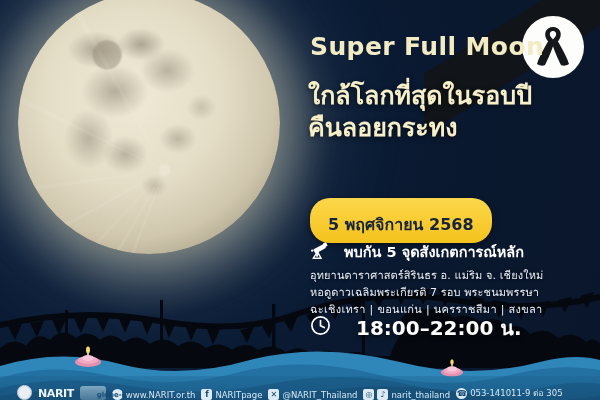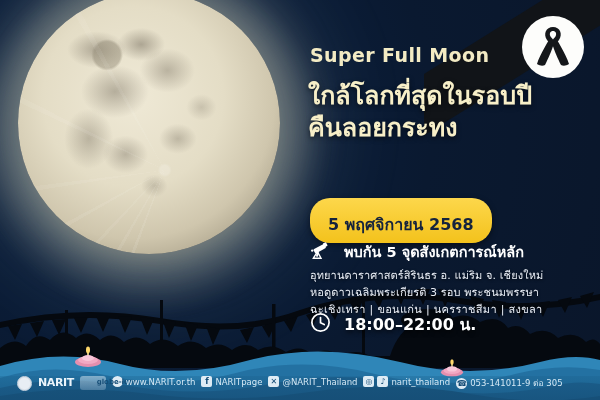--- a/index.html
+++ b/index.html
@@ -66,22 +66,22 @@
   .ribbon-circle{
     position:absolute; right:16px; top:16px; width:62px; height:62px;
     border-radius:50%; background:#fdfdfb;
     display:flex; align-items:center; justify-content:center;
   }
 
   
   .content{ position:absolute; left:300px; top:0; width:300px; height:400px; }
 
   .eyebrow{
-    position:absolute; left:10px; top:44px;
-    font-size:19px; letter-spacing:.4px; color:#f3ebc4; font-weight:600;
+    position:absolute; left:10px; top:32px;
+    font-size:25px; letter-spacing:.4px; color:#f3ebc4; font-weight:600;
   }
   .headline{
     position:absolute; left:8px; top:80px; width:286px;
     color:#f7efc8; font-weight:700; font-size:25px; line-height:1.26;
     text-shadow:0 2px 5px rgba(0,0,0,.55);
   }
   .headline div{ white-space:nowrap; }
 
   .date-pill{
     position:absolute; left:10px; top:198px;
@@ -97,32 +97,32 @@
     color:#ffffff; font-weight:700; font-size:14.5px; margin-bottom:4px;
   }
   .venue-line{
     color:#e9eef6; font-size:11px; line-height:1.55; letter-spacing:.1px;
     text-shadow:0 1px 3px rgba(0,0,0,.6);
   }
   .venue-line.cities{ letter-spacing:.3px; }
 
   .timerow{
     position:absolute; left:10px; top:312px;
-    display:flex; align-items:center; gap:13px;
-    color:#ffffff; font-size:16px; font-weight:600;
+    display:flex; align-items:center; gap:25px;
+    color:#ffffff; font-size:20px; font-weight:600;
     text-shadow:0 2px 5px rgba(0,0,0,.7);
   }
 
   
   .scenery{ position:absolute; left:0; bottom:0; width:600px; height:130px; }
 
   
   .footer{
     position:absolute; left:0; bottom:0; width:600px; height:24px;
-    display:flex; align-items:flex-start; gap:6px; padding:0 8px;
+    display:flex; align-items:flex-end; gap:6px; padding:0 8px;
     background:linear-gradient(180deg, rgba(26,96,140,.30), rgba(21,79,120,.55));
     font-size:8.5px; color:#dff0fb; white-space:nowrap;
   }
   .fitem{ display:flex; align-items:center; gap:3px; opacity:.95; }
   .fsep{ width:3px; }
   .logo-seal{
     width:15px;height:15px;border-radius:50%;
     background:radial-gradient(circle,#e8eef4 0 55%, #b9c7d4 100%);
     border:1px solid #cfd9e3;
   }
@@ -251,21 +251,21 @@
             <rect x="3.6" y="4.4" width="12.2" height="4.6" rx="1" fill="#ffffff" transform="rotate(-28 9.7 6.7)"></rect>
             <rect x="13.4" y="0.6" width="3.6" height="4.2" rx="0.8" fill="#ffffff" transform="rotate(-28 15.2 2.7)"></rect>
             <rect x="6.4" y="9.2" width="2" height="5.4" fill="#ffffff" transform="rotate(10 7.4 11.9)"></rect>
             <path d="M3.4,16.2 L7.4,9.6 L11,16.2 Z" fill="none" stroke="#ffffff" stroke-width="1.4"></path>
             <circle cx="2.2" cy="8.6" r="1.2" fill="#ffffff"></circle>
           </svg>
         </span>
         <span>พบกัน 5 จุดสังเกตการณ์หลัก</span>
       </div>
       <div class="venue-line">อุทยานดาราศาสตร์สิรินธร อ. แม่ริม จ. เชียงใหม่</div>
-      <div class="venue-line">หอดูดาวเฉลิมพระเกียรติ 3 รอบ พระชนมพรรษา</div>
+      <div class="venue-line">หอดูดาวเฉลิมพระเกียรติ 7 รอบ พระชนมพรรษา</div>
       <div class="venue-line cities">ฉะเชิงเทรา  |  ขอนแก่น  |  นครราชสีมา  |  สงขลา</div>
     </div>
 
     <div class="timerow">
       <span>
         <svg width="21" height="21" viewBox="0 0 21 21" aria-hidden="true">
           <circle cx="10.5" cy="10.5" r="8.6" fill="none" stroke="#ffffff" stroke-width="1.7"></circle>
           <path d="M10.5,5.6 L10.5,10.8 L14.2,12.6" fill="none" stroke="#ffffff" stroke-width="1.7" stroke-linecap="round"></path>
         </svg>
       </span>

